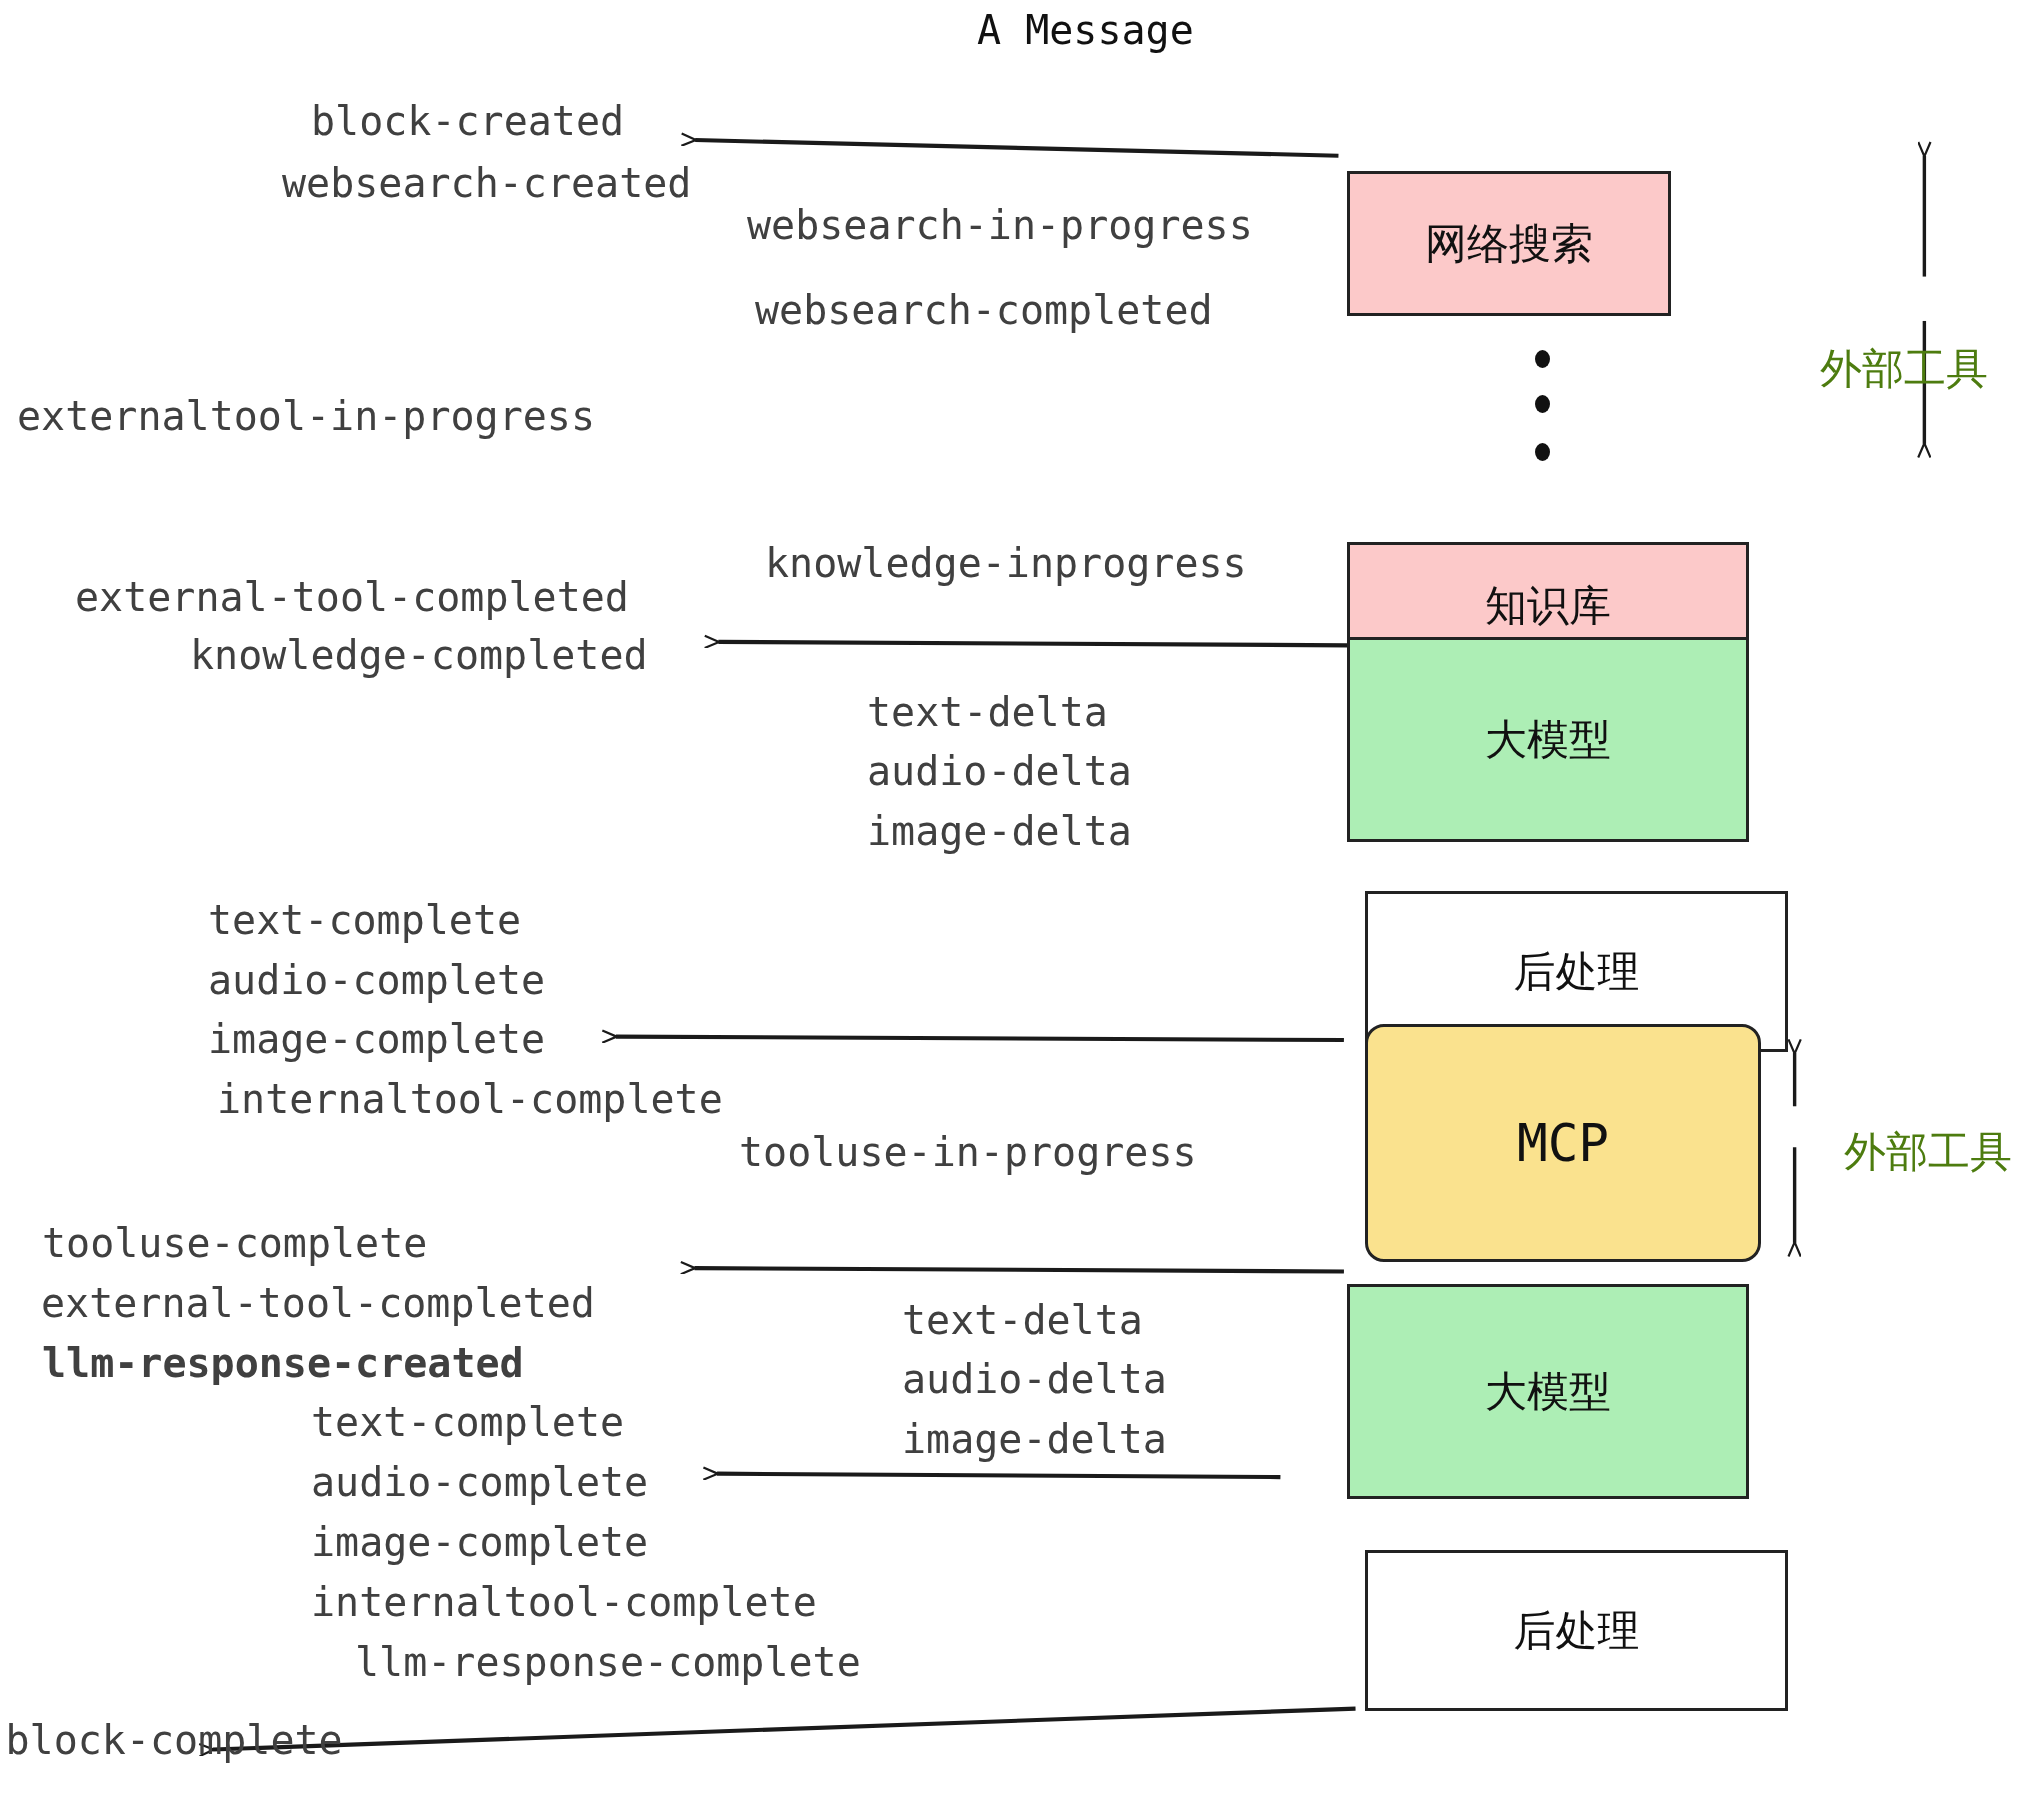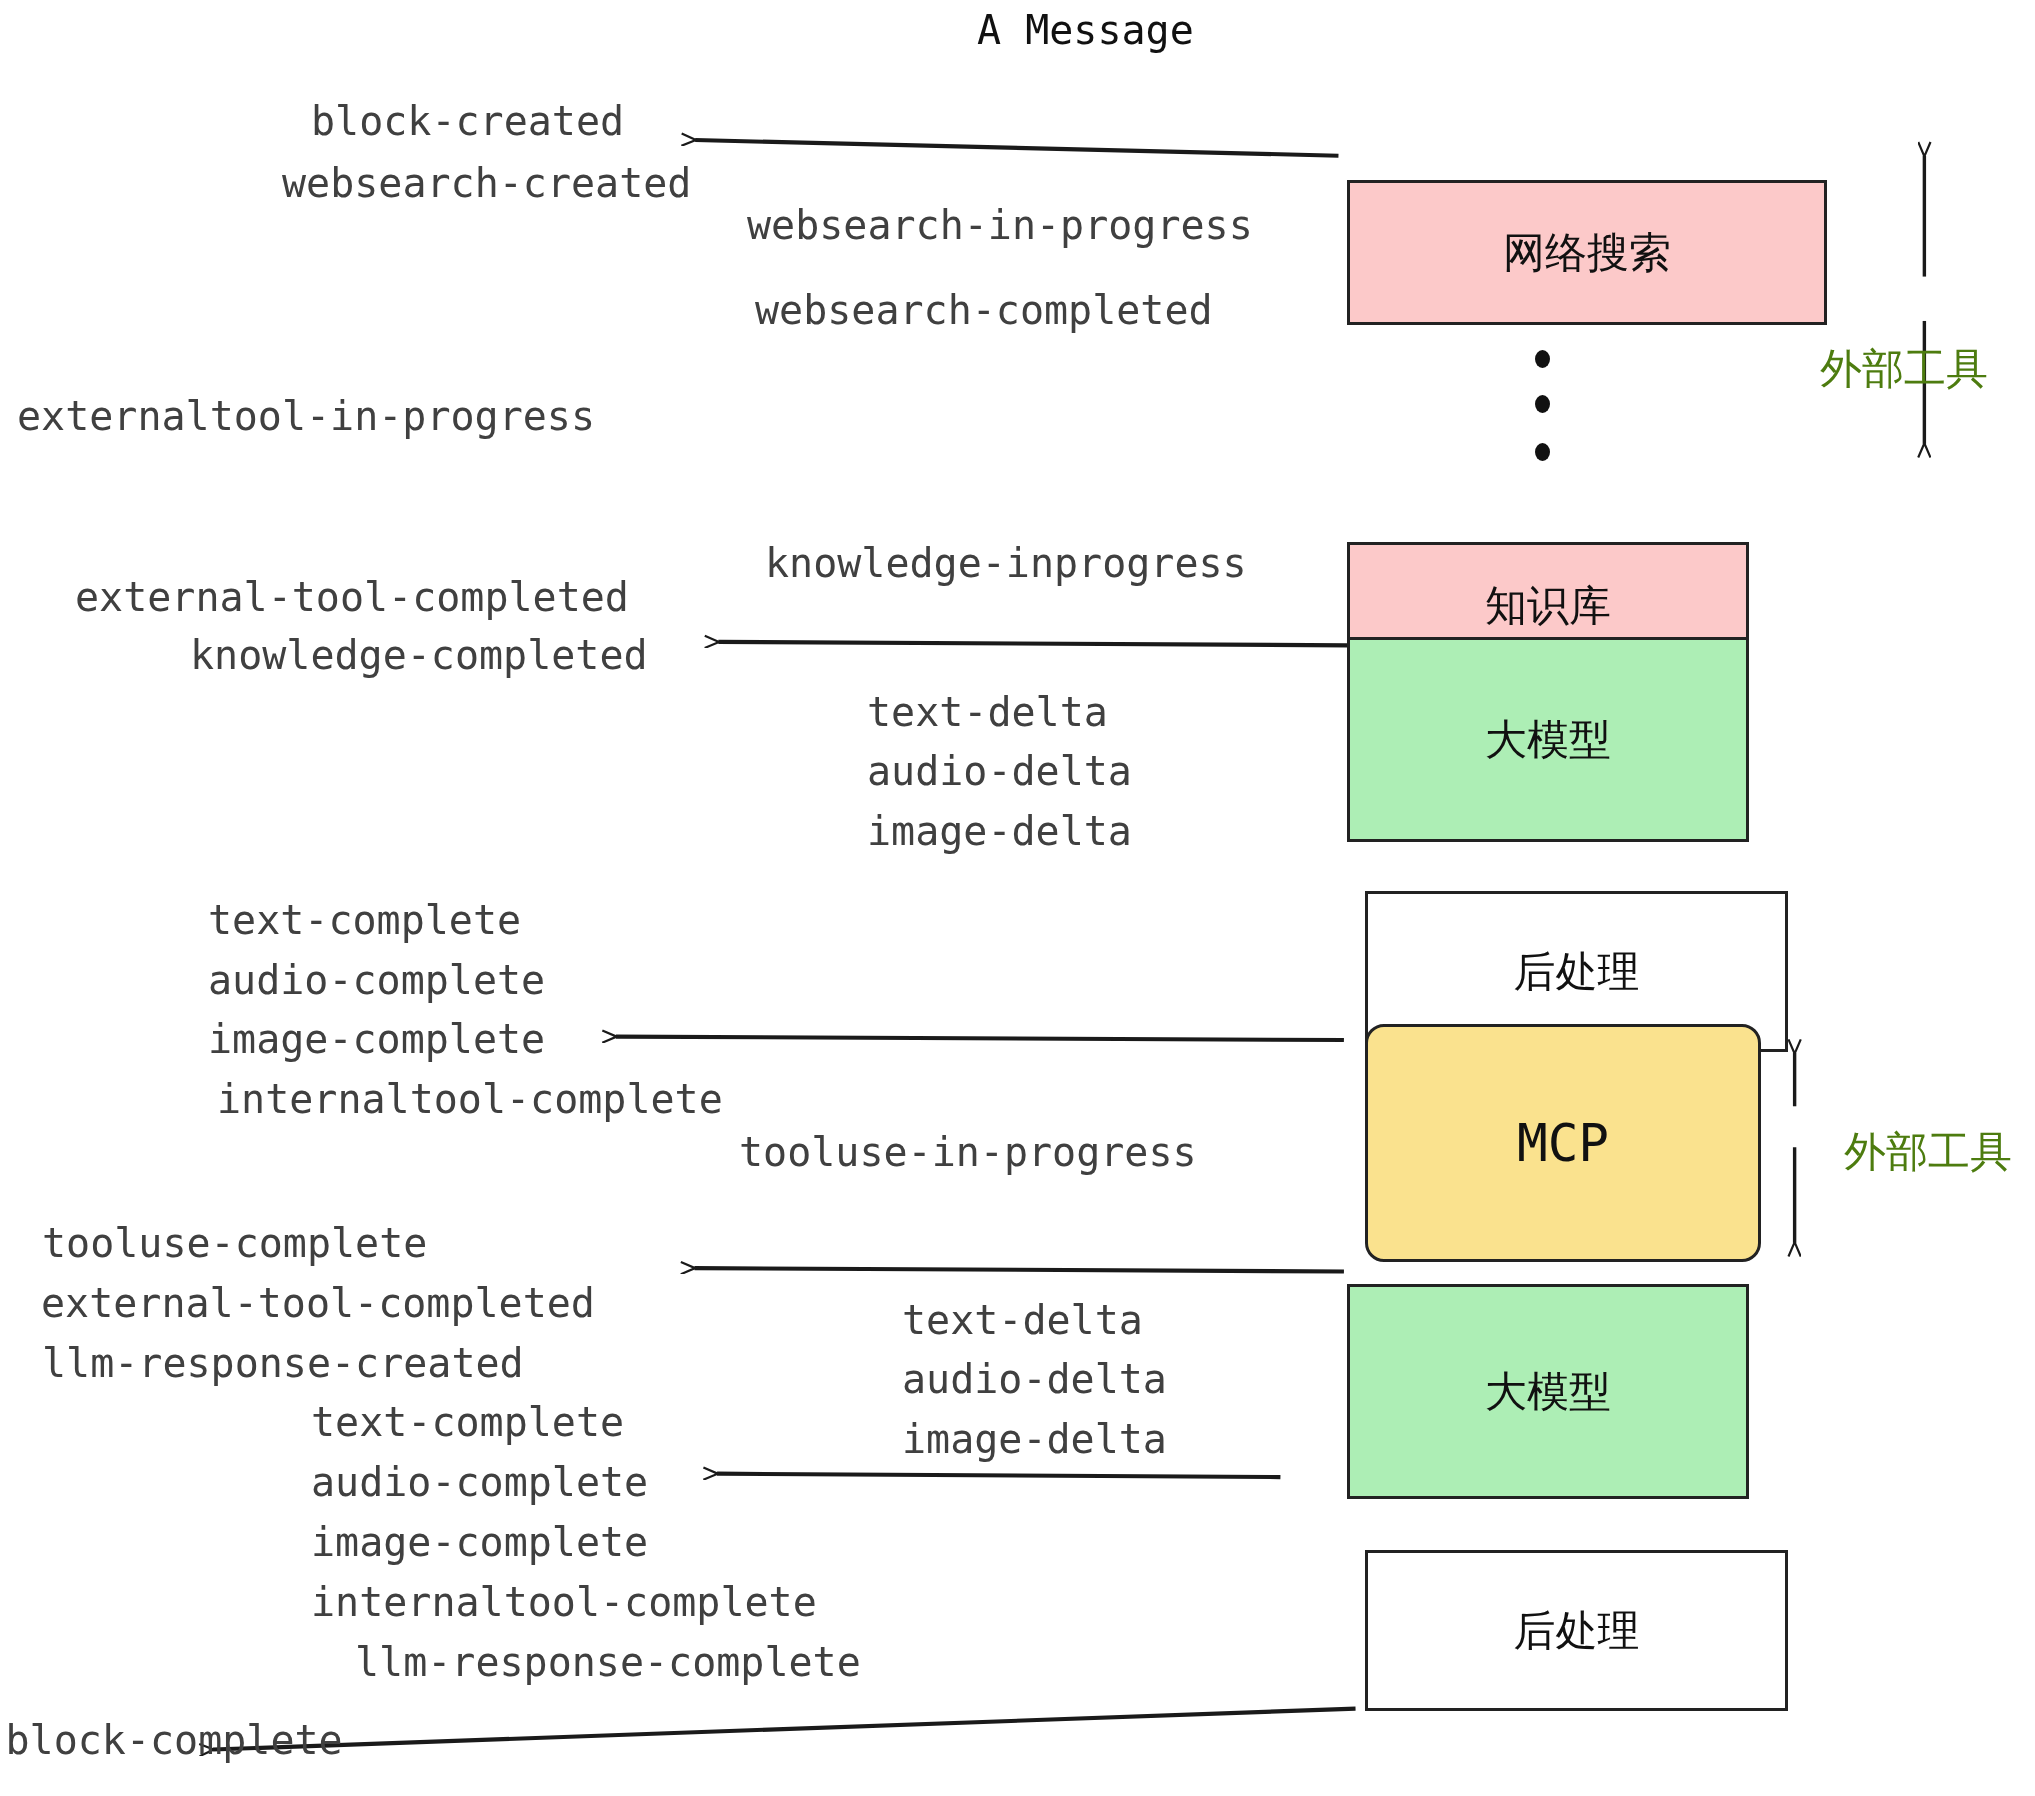--- a/index.html
+++ b/index.html
@@ -68,21 +68,21 @@
         <line x1="2818" y1="405" x2="2818" y2="228" stroke="#1a1a1a" stroke-width="5" marker-end="url(#ahv)"></line>
         <line x1="2818" y1="470" x2="2818" y2="650" stroke="#1a1a1a" stroke-width="5" marker-end="url(#ahv)"></line>
         <line x1="2628" y1="1620" x2="2628" y2="1542" stroke="#1a1a1a" stroke-width="5" marker-end="url(#ahv)"></line>
         <line x1="2628" y1="1680" x2="2628" y2="1820" stroke="#1a1a1a" stroke-width="5" marker-end="url(#ahv)"></line>
       </g>
   </svg>
 
   <div class="title" style="left:977px;top:6.8px;">A Message</div>
 
   <div id="node-layer">
-      <div class="node" style="left: 1347px; top: 180px; width: 480px; height: 145px; background: rgb(252, 201, 201);">网络搜索</div>
+      <div class="node" style="left: 1347px; top: 171px; width: 324px; height: 145px; background: rgb(252, 201, 201);">网络搜索</div>
       <div class="node" style="left: 1347px; top: 504px; width: 402px; height: 128px; background: rgb(252, 201, 201); margin-top: 38px;">知识库</div>
       <div class="node" style="left: 1347px; top: 637px; width: 402px; height: 205px; background: rgb(173, 238, 181);">大模型</div>
       <div class="node" style="left: 1365px; top: 891px; width: 423px; height: 161px; background: rgb(255, 255, 255);">后处理</div>
       <div class="node mono" style="left: 1365px; top: 1024px; width: 396px; height: 238px; background: rgb(250, 226, 142);">MCP</div>
       <div class="node" style="left: 1347px; top: 1284px; width: 402px; height: 215px; background: rgb(173, 238, 181);">大模型</div>
       <div class="node" style="left: 1365px; top: 1550px; width: 423px; height: 161px; background: rgb(255, 255, 255);">后处理</div>
     </div>
   <div id="event-layer">
       <div class="evt" style="left: 311px; top: 101px;">block-created</div>
       <div class="evt" style="left: 282px; top: 163px;">websearch-created</div>
@@ -95,21 +95,21 @@
       <div class="evt" style="left: 867px; top: 692px;">text-delta</div>
       <div class="evt" style="left: 867px; top: 751px;">audio-delta</div>
       <div class="evt" style="left: 867px; top: 811px;">image-delta</div>
       <div class="evt" style="left: 208px; top: 900px;">text-complete</div>
       <div class="evt" style="left: 208px; top: 960px;">audio-complete</div>
       <div class="evt" style="left: 208px; top: 1019px;">image-complete</div>
       <div class="evt" style="left: 217px; top: 1079px;">internaltool-complete</div>
       <div class="evt" style="left: 739px; top: 1132px;">tooluse-in-progress</div>
       <div class="evt" style="left: 42px; top: 1223px;">tooluse-complete</div>
       <div class="evt" style="left: 41px; top: 1283px;">external-tool-completed</div>
-      <div class="evt" style="left: 42px; top: 1343px;">llm-response-created</div>
+      <div class="evt" style="left: 42px; top: 1343px; font-weight: bold;">llm-response-created</div>
       <div class="evt" style="left: 902px; top: 1300px;">text-delta</div>
       <div class="evt" style="left: 902px; top: 1359px;">audio-delta</div>
       <div class="evt" style="left: 902px; top: 1419px;">image-delta</div>
       <div class="evt" style="left: 311px; top: 1402px;">text-complete</div>
       <div class="evt" style="left: 311px; top: 1462px;">audio-complete</div>
       <div class="evt" style="left: 311px; top: 1522px;">image-complete</div>
       <div class="evt" style="left: 311px; top: 1582px;">internaltool-complete</div>
       <div class="evt" style="left: 311px; top: 1642px; margin-left: 44px;">llm-response-complete</div>
       <div class="evt" style="left: 5.5px; top: 1720px;">block-complete</div>
     </div>

